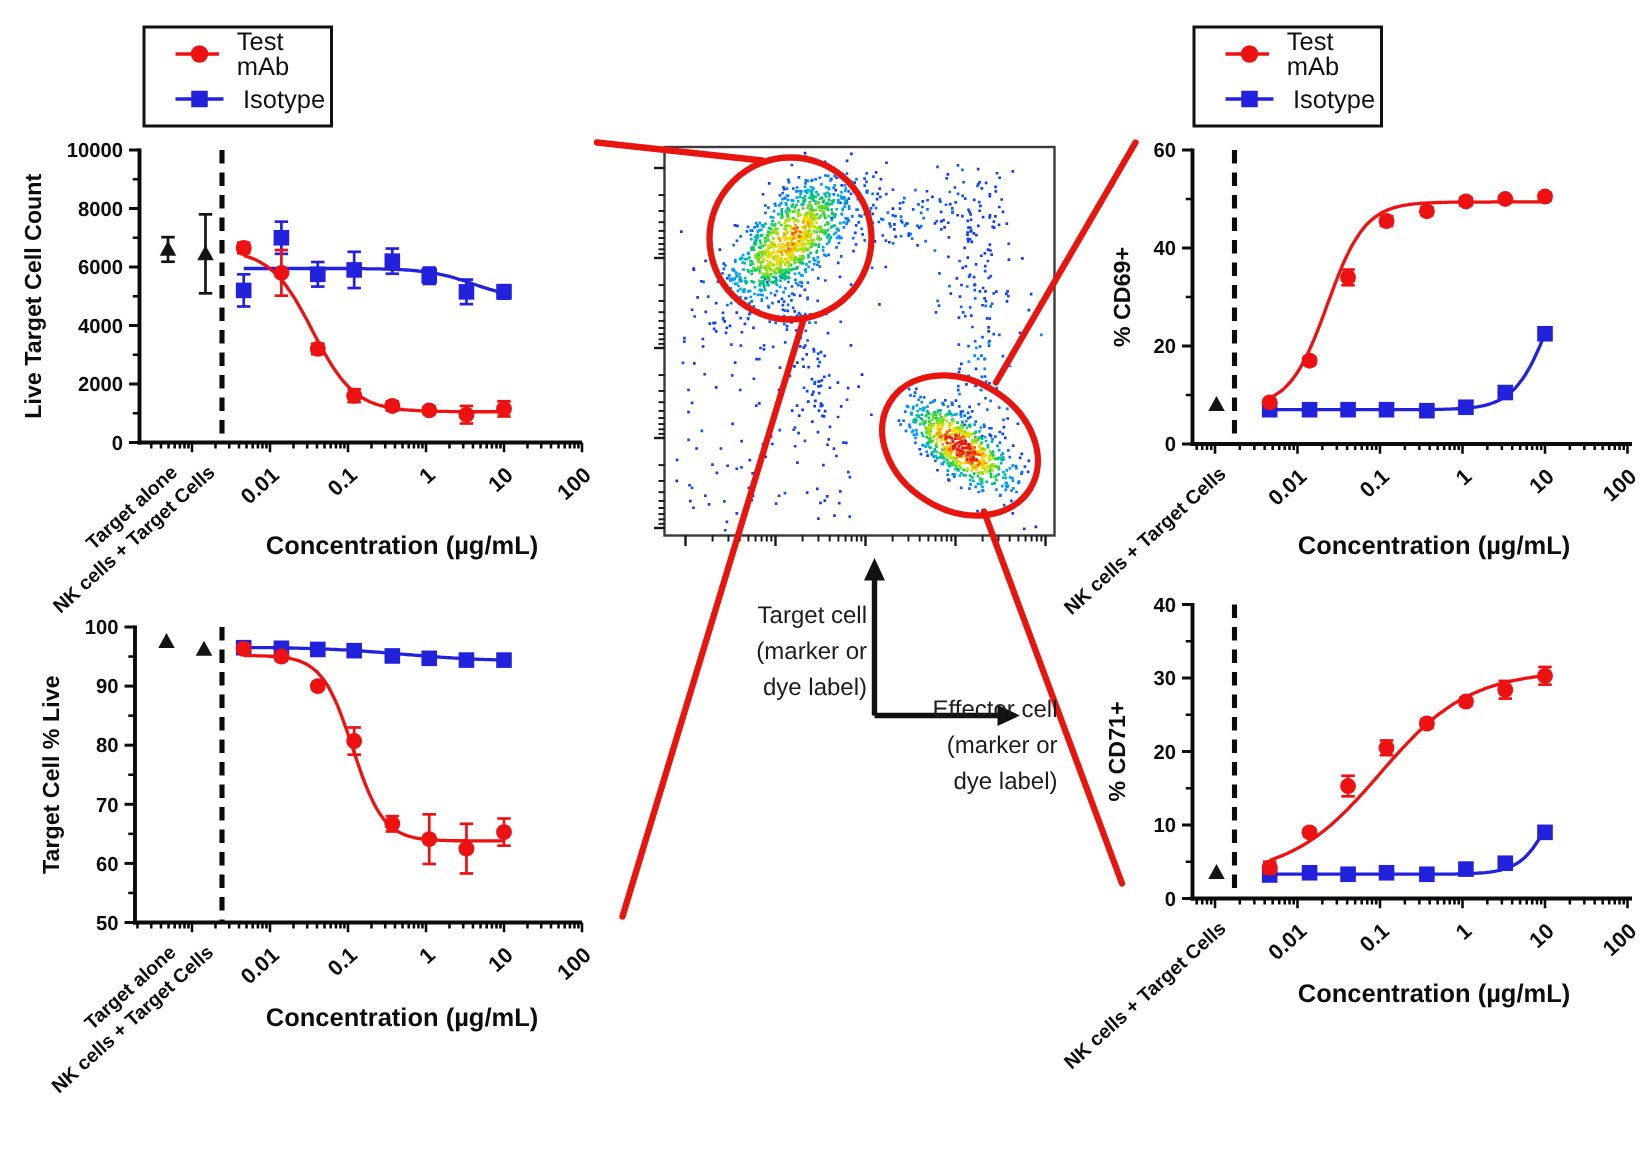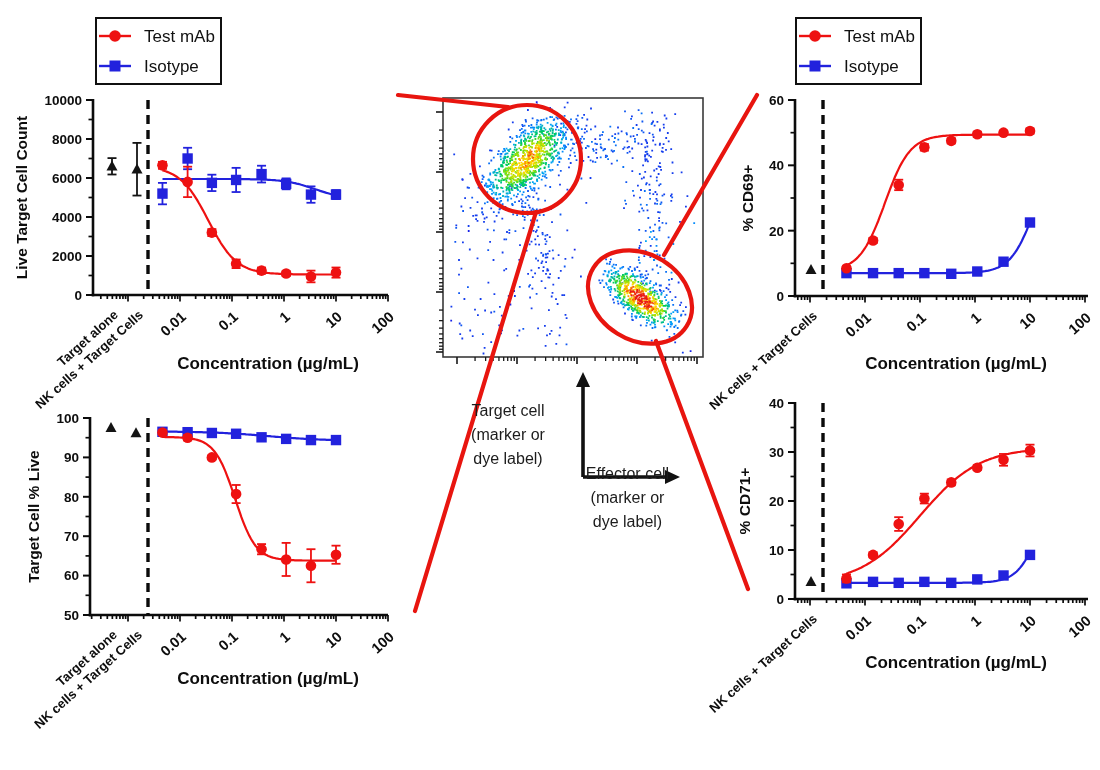--- a/index.html
+++ b/index.html
@@ -1,25 +1,25 @@
 <!DOCTYPE html>
 <html><head>
 <meta charset="utf-8">
 <style>
   html,body{margin:0;padding:0;background:#ffffff;}
   #canvas{position:relative;width:1100px;height:770px;background:#ffffff;overflow:hidden;
           font-family:"Liberation Sans",sans-serif;}
   #figure-svg{position:absolute;left:0;top:0;}
   .legend{position:absolute;width:127px;height:68px;background:#ffffff;border:2.6px solid #101010;
-          display:flex;flex-direction:column;justify-content:center;gap:4px;padding-left:1px;box-sizing:border-box;}
+          display:flex;flex-direction:column;justify-content:center;gap:4px;padding-left:19px;box-sizing:border-box;}
   #legend-left{left:95px;top:17px;}
   #legend-right{left:795px;top:17px;}
   .legend-row{display:flex;align-items:center;height:26px;}
   .lg-label{font-size:17px;font-weight:400;color:#111;margin-left:12px;line-height:1;}
-  .flow-label{position:absolute;white-space:pre-line;text-align:center;color:#1c1c1c;
+  .flow-label{position:absolute;white-space:pre-line;text-align:right;color:#1c1c1c;
               font-size:16px;line-height:24px;font-weight:400;}
   #flow-ylabel{left:438px;top:399px;width:140px;}
   #flow-xlabel{left:550px;top:462px;width:155px;}
   
   .tickLabel{font:700 13.5px "Liberation Sans",sans-serif;fill:#0d0d0d;}
   .xTickLabel{font:700 14.5px "Liberation Sans",sans-serif;fill:#0d0d0d;}
   .catLabel{font:700 13px "Liberation Sans",sans-serif;fill:#0d0d0d;}
   .axTitle{font:700 17px "Liberation Sans",sans-serif;fill:#0d0d0d;}
   .yTitle{font:700 15.5px "Liberation Sans",sans-serif;fill:#0d0d0d;}
 </style>

